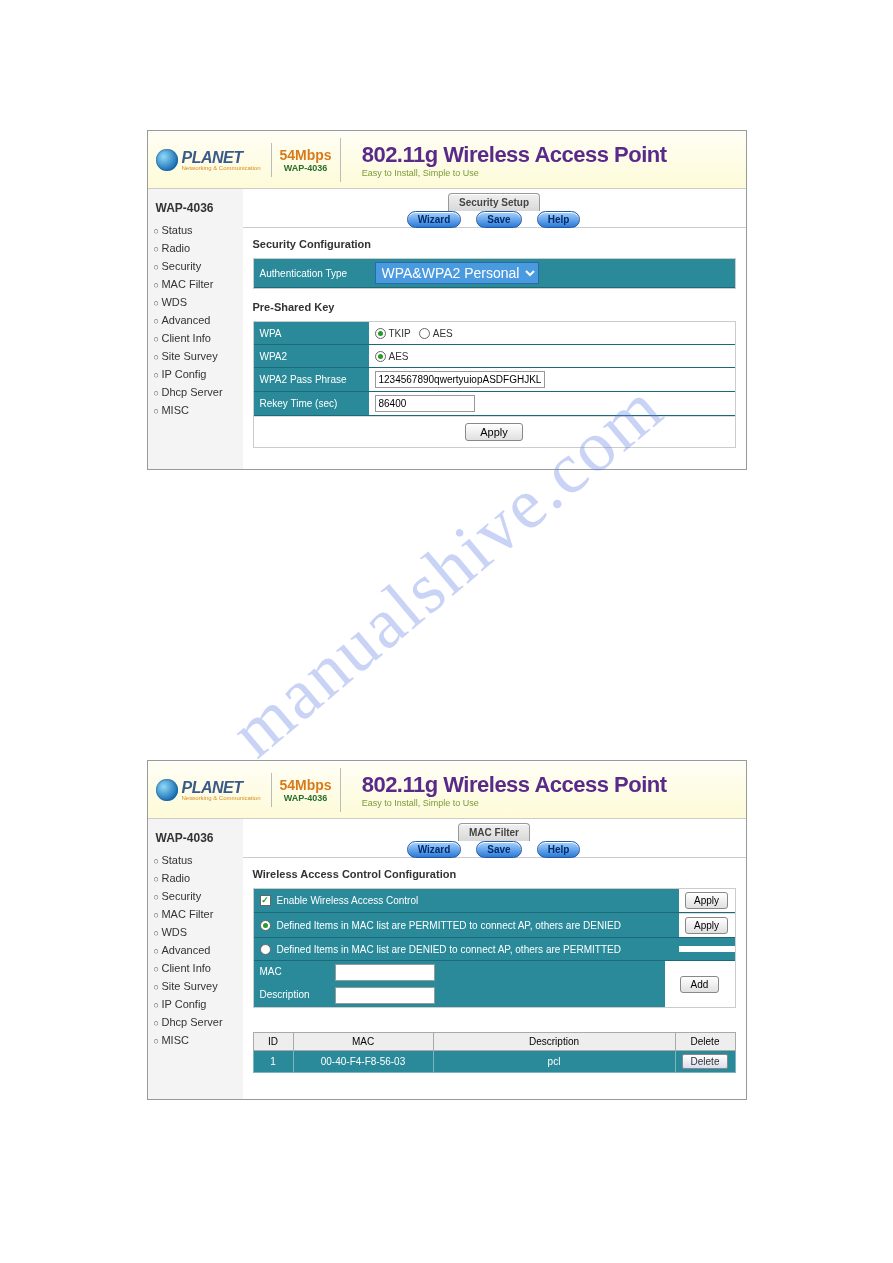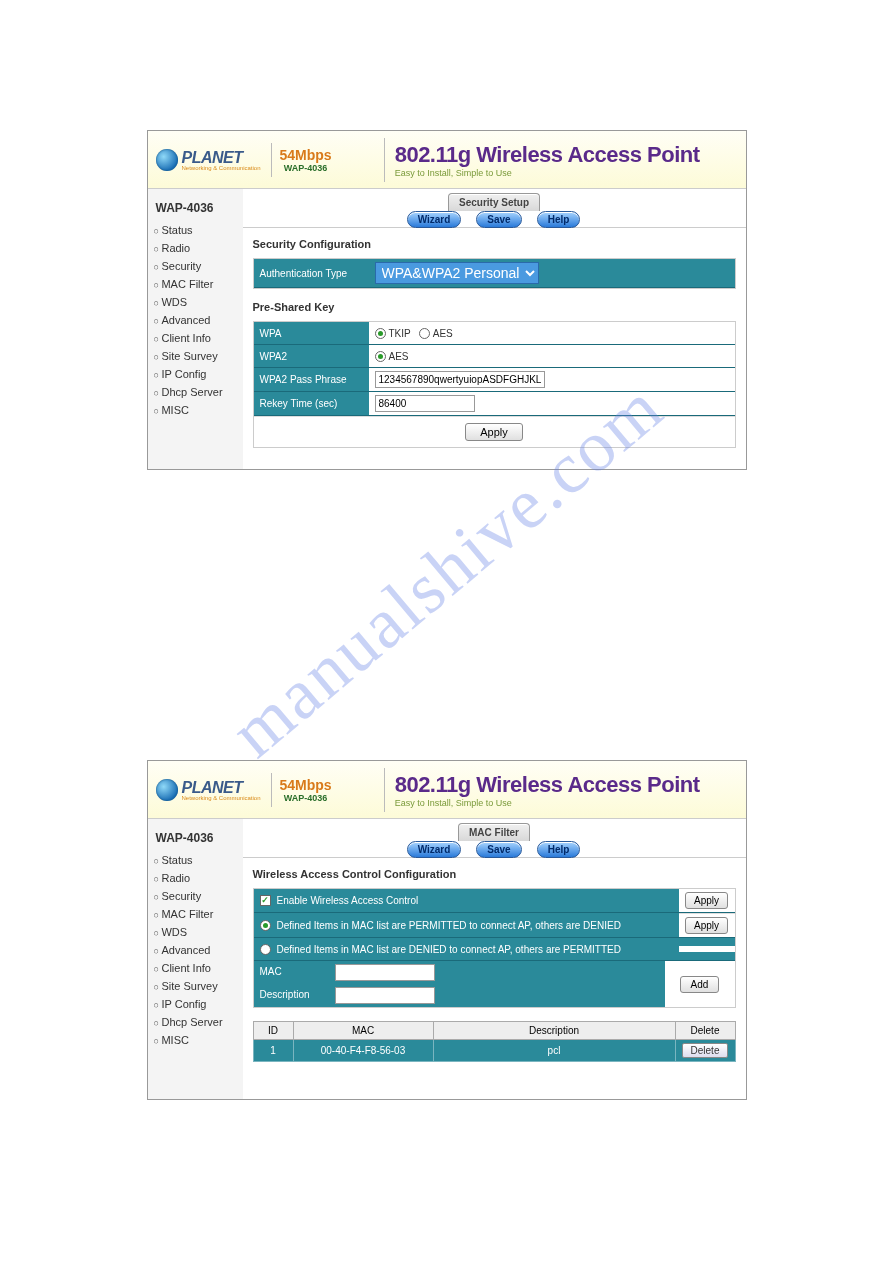--- a/index.html
+++ b/index.html
@@ -8,21 +8,21 @@
 .screenshot { width: 600px; margin: 110px auto 0 auto; border: 1px solid #999; background: #fff; position: relative; }
 .screenshot2 { margin-top: 290px; }
 .header { display: flex; align-items: center; background: linear-gradient(#fffef5,#fdfbd8); border-bottom: 1px solid #ccc; height: 58px; padding: 0 8px; }
 .logo { display: flex; align-items: center; gap: 4px; padding-right: 10px; }
 .logo-globe { width: 22px; height: 22px; border-radius: 50%; background: radial-gradient(circle at 35% 35%, #8fd9f8, #1b6fb5 70%); box-shadow: 0 0 2px #0a4a7a inset; }
 .logo-text { font-family: Arial Black, Arial, sans-serif; font-weight: 900; font-style: italic; font-size: 16px; color: #3a5a8a; letter-spacing: -0.5px; }
 .logo-sub { font-size: 6px; color: #d98a1a; display: block; margin-top: -2px; }
 .speed-box { border-left: 1px solid #bbb; padding: 4px 8px; text-align: center; }
 .speed-main { color: #d97a1a; font-weight: bold; font-size: 14px; }
 .speed-sub { color: #2a6e2a; font-weight: bold; font-size: 9px; }
-.title-box { border-left: 1px solid #bbb; padding: 4px 10px; margin-left: 44px; }
+.title-box { border-left: 1px solid #bbb; padding: 4px 21px; }
 .title-main { font-family: 'Arial Narrow', Arial, sans-serif; color: #5a2a8a; font-size: 22px; font-weight: bold; letter-spacing: -0.5px; }
 .title-sub { color: #7a9a3a; font-size: 9px; }
 .body-container { display: flex; background: #f4f4f4; min-height: 280px; }
 .sidebar { width: 95px; padding: 8px 4px; background: #f4f4f4; }
 .sidebar-title { font-weight: bold; font-size: 12px; padding: 4px 2px 6px 4px; color: #333; }
 .sidebar-item { padding: 3px 2px; cursor: pointer; color: #333; }
 .sidebar-item::before { content: "○ "; font-size: 9px; color: #555; }
 .main { flex: 1; background: #fff; padding: 0; position: relative; }
 .tab-row { display: flex; align-items: center; justify-content: space-between; padding: 4px 6px 0 6px; background: #fff; flex-direction: column; }
 .tab { background: linear-gradient(#f0f0f0,#d8d8d8); border: 1px solid #999; border-bottom: none; border-radius: 4px 4px 0 0; padding: 3px 10px; font-size: 10px; font-weight: bold; color: #444; box-shadow: 0 1px 0 #fff inset; }
@@ -43,21 +43,21 @@
 .btn { border: 1px solid #888; background: linear-gradient(#fff,#e0e0e0); padding: 2px 14px; font-size: 11px; border-radius: 3px; cursor: pointer; }
 .btn-row { text-align: center; padding: 6px 0; border-top: 1px solid #ddd; }
 .config-box { border: 1px solid #ccc; margin-top: 4px; }
 .config-cell-btn { width: 56px; padding: 3px 6px; display: flex; align-items: center; justify-content: center; background: #fff; }
 .mac-input-row { background: #2a8a9a; display: flex; }
 .mac-input-row .teal-cell-label { width: 75px; padding: 5px 6px; color: #fff; font-size: 10px; }
 .mac-input-row .teal-cell-value { background: #2a8a9a; }
 .mac-add-box { display: flex; }
 .mac-add-left { flex: 1; }
 .mac-add-right { width: 70px; display: flex; align-items: center; justify-content: center; background: #fff; }
-.grid-table { width: 100%; border: 1px solid #aaa; border-collapse: collapse; margin-top: 13px; }
+.grid-table { width: 100%; border: 1px solid #aaa; border-collapse: collapse; margin-top: 24px; }
 .grid-table th { background: #eee; border: 1px solid #aaa; padding: 3px 4px; font-size: 10px; font-weight: normal; }
 .grid-table td { background: #2a8a9a; color: #fff; border: 1px solid #7ab5c0; padding: 3px 4px; font-size: 10px; text-align: center; }
 .grid-table td .btn-sm { background: linear-gradient(#fff,#dde); border: 1px solid #888; padding: 1px 8px; font-size: 10px; border-radius: 2px; cursor: pointer; color: #333; }
 .chk { width: 11px; height: 11px; border: 1px solid #666; background: #fff; display: inline-flex; align-items: center; justify-content: center; vertical-align: middle; }
 .chk.checked::after { content: "✓"; color: #2a9a2a; font-size: 9px; font-weight: bold; line-height: 1; }
 .watermark { position: absolute; left: 50%; top: 50%; transform: translate(-50%,-50%) rotate(-40deg); font-size: 72px; color: rgba(100,130,230,0.35); font-family: Georgia, serif; letter-spacing: 2px; white-space: nowrap; pointer-events: none; z-index: 100; }
 .wm-wrap { position: relative; }
 </style>
 </head>
 <body>

